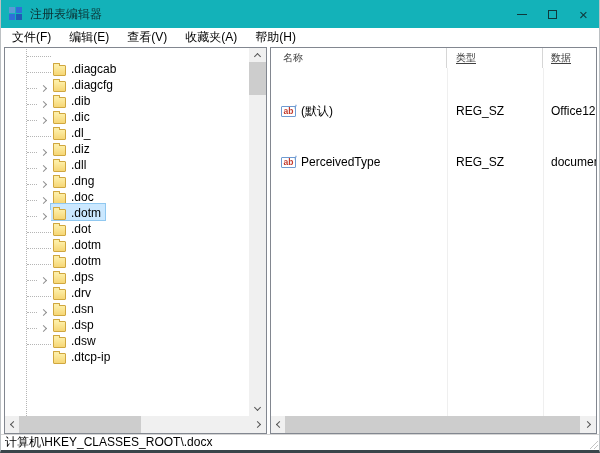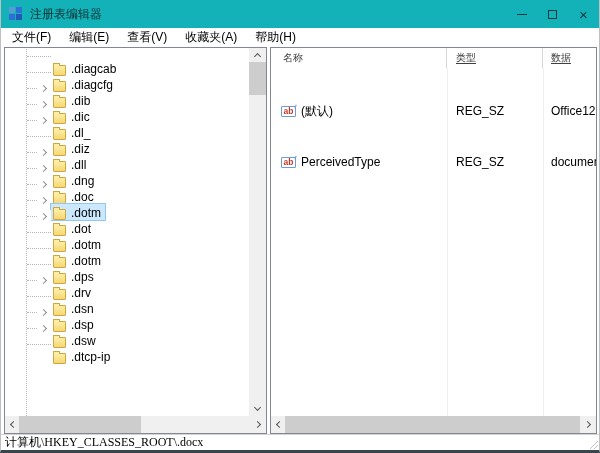--- a/index.html
+++ b/index.html
@@ -75,21 +75,21 @@
   .lv-rows { position:absolute; top:21px; left:0; right:0; }
   .lv-row { height:18px; display:flex; align-items:center; font-size:12px; color:#000;margin-top:33px; }
   .lv-name { width:176px; display:flex; align-items:center; gap:5px; padding-left:10px; white-space:nowrap; overflow:hidden; }
   .lv-type { width:96px; padding-left:9px; }
   .lv-data { flex:1; padding-left:8px; white-space:nowrap; overflow:hidden; }
   .ab-icon { width:15px; height:11px; flex:0 0 15px; border:1px solid #6f9bd2; border-radius:1px; background:#fff; color:#c2392b; font-size:8.5px; font-weight:bold; line-height:9px; text-align:center; position:relative; }
   .ab-icon::after { content:""; position:absolute; right:-3px; top:-2px; width:2px; height:4px; border-left:1px solid #6f9bd2; transform:rotate(20deg); }
 
   
   .statusbar { position:absolute; left:0; right:0; bottom:0; height:16px; background:#fff; border-top:1px solid #d4d4d4; display:flex; align-items:center; padding-left:4px; }
-  .status-text { font-size:12px; color:#000; white-space:nowrap;font-family:Liberation Serif, serif; }
+  .status-text { font-size:12px; color:#000; white-space:nowrap; }
   .resize-grip { position:absolute; right:1px; bottom:1px; width:10px; height:10px; background:repeating-linear-gradient(135deg, transparent 0 2px, #c4c4c4 2px 3px); clip-path:polygon(100% 0, 100% 100%, 0 100%); }
 </style>
 </head>
 <body>
 
 <div class="window">
 
   <div class="titlebar">
     <span class="app-icon">
         <span></span>

